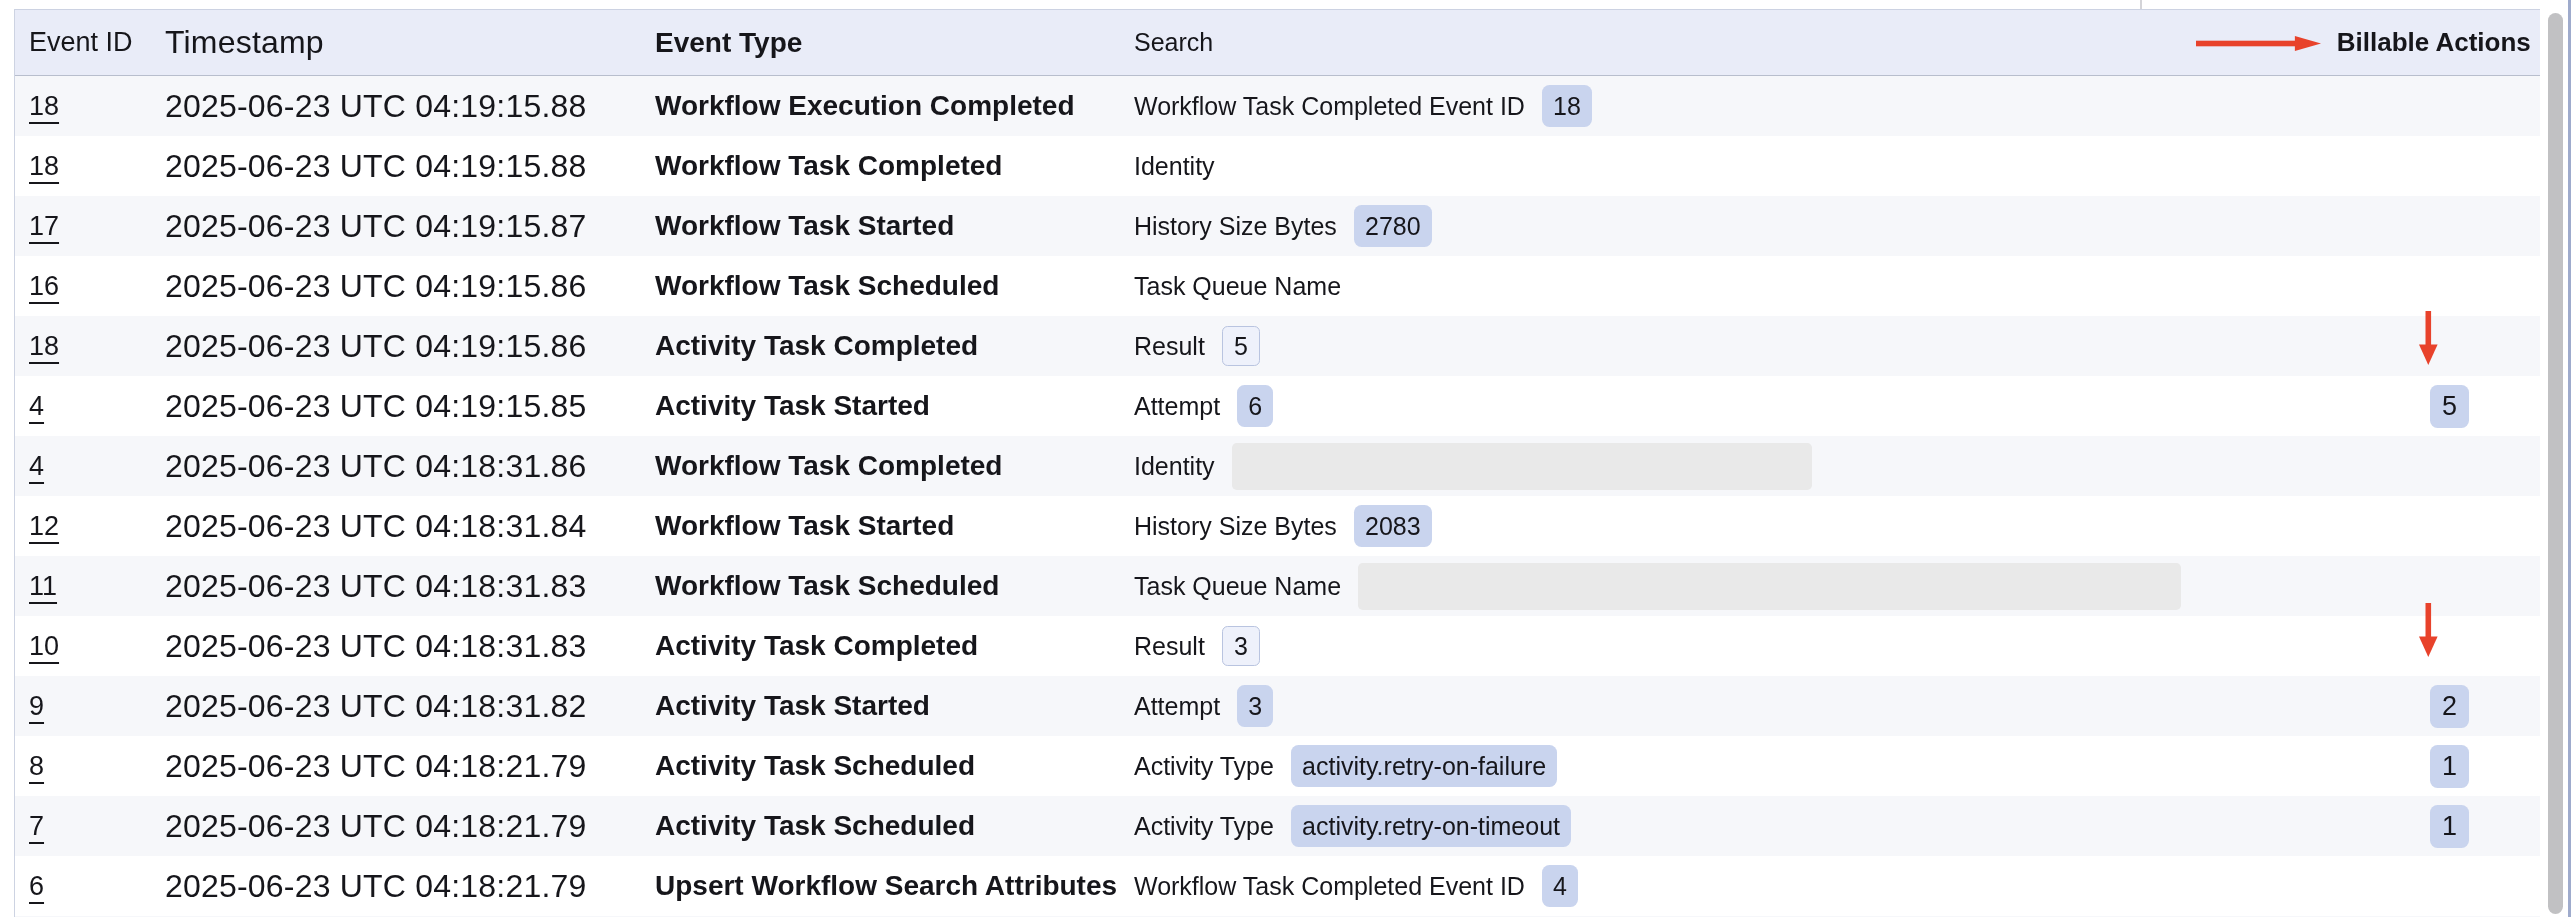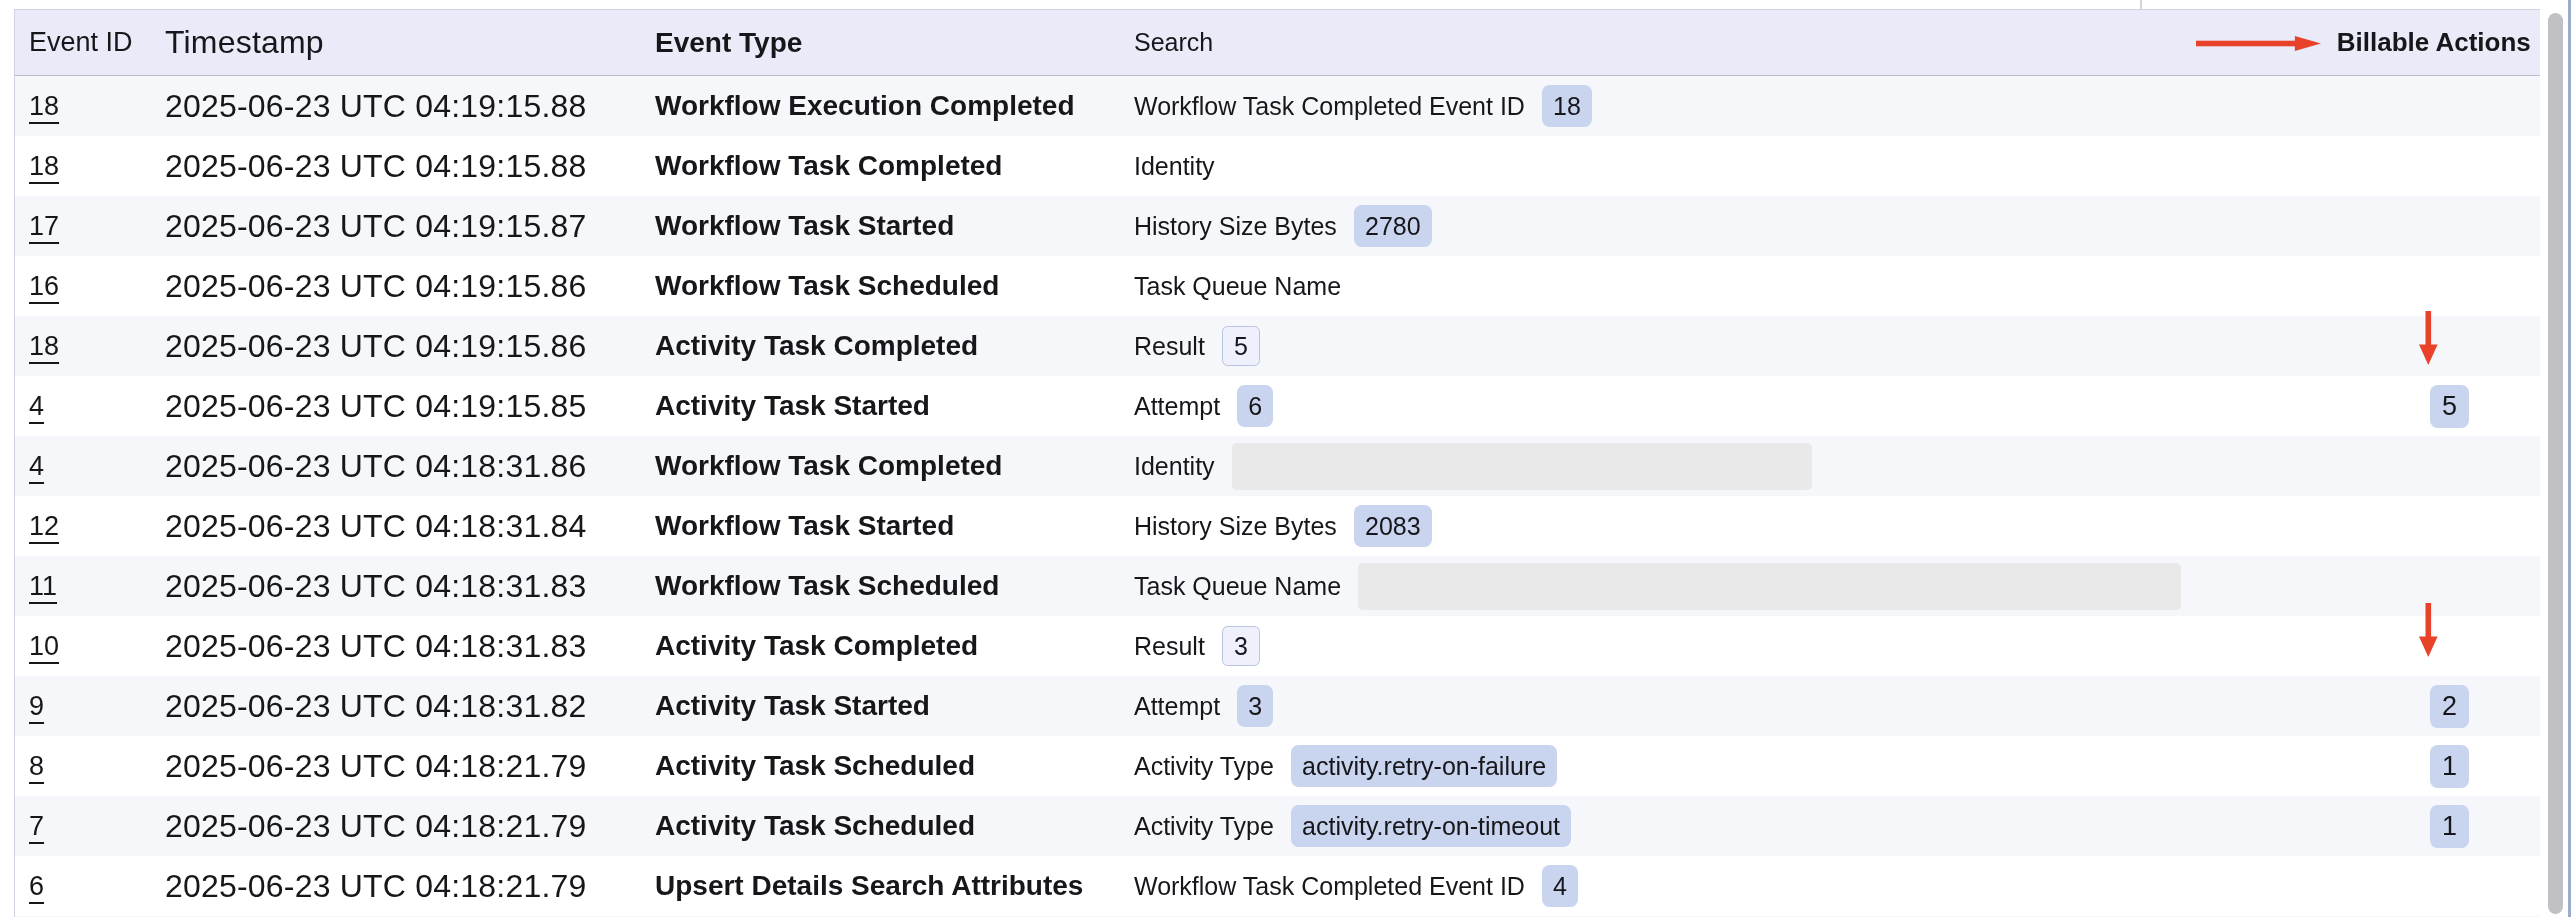--- a/index.html
+++ b/index.html
@@ -242,21 +242,21 @@
         <span class="d-value badge">activity.retry-on-timeout</span>
       </div>
       <div class="c-bill">
         <span class="bill-badge">1</span>
       </div>
     </div>
 
     <div class="tr">
       <div class="c-id"><a>6</a></div>
       <div class="c-ts">2025-06-23 UTC 04:18:21.79</div>
-      <div class="c-type">Upsert Details Search Attributes</div>
+      <div class="c-type">Upsert Workflow Search Attributes</div>
       <div class="c-det">
         <span class="d-label">Workflow Task Completed Event ID</span>
         <span class="d-value badge">4</span>
       </div>
       <div class="c-bill">
         
       </div>
     </div>
   </div>
     <div class="bottom-sliver"></div>

